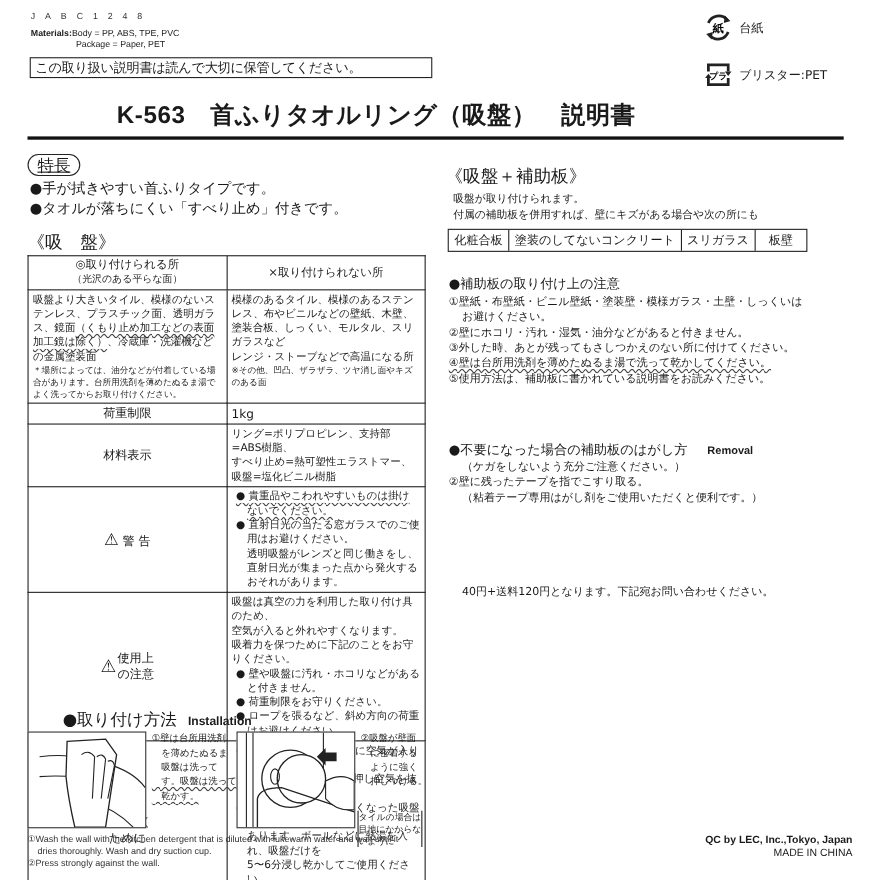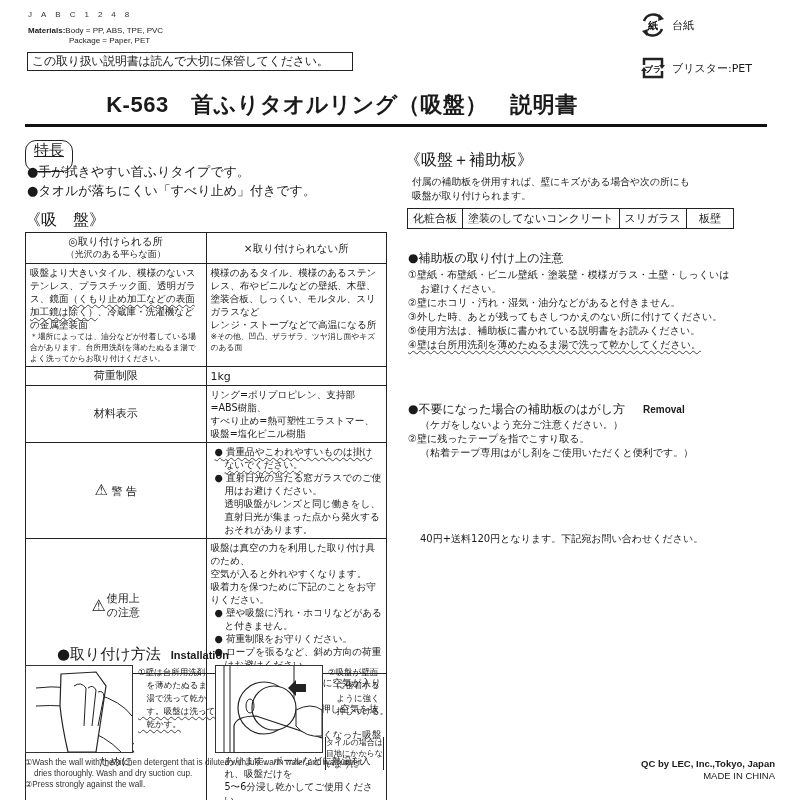--- a/index.html
+++ b/index.html
@@ -5,32 +5,32 @@
     * { box-sizing: border-box; margin: 0; padding: 0; }
     html, body { width: 800px; height: 800px; background: #ffffff; overflow: hidden; }
     body { position: relative; font-family: "DejaVu Sans", "Liberation Sans", sans-serif; color: #1a1a1a; }
     .abs { position: absolute; }
 
     
     .code { left: 28px; top: 10px; font-family: "Liberation Sans", sans-serif; font-size: 8px; letter-spacing: 9px; color: #333; }
     .materials { left: 28px; top: 26px; font-family: "Liberation Sans", sans-serif; font-size: 8px; line-height: 10px; color: #222; }
     .materials b { font-weight: bold; }
     .materials .pkg { padding-left: 41px; }
-    .keep-box { left: 27px; top: 52px; width: 326px; height: 19px; border: 1px solid #222; font-size: 12px; line-height: 17px; padding-left: 4px; white-space: nowrap; letter-spacing: -0.3px; }
+    .keep-box { left: 27px; top: 52px; width: 366px; height: 19px; border: 1px solid #222; font-size: 12px; line-height: 17px; padding-left: 4px; white-space: nowrap; letter-spacing: -0.3px; }
 
     .recycle { left: 640px; font-size: 11px; display: flex; align-items: center; gap: 6px; }
     .recycle .ico { width: 26px; height: 26px; display: flex; align-items: center; justify-content: center; }
     .r1 { top: 12px; }
     .r2 { top: 55px; }
 
     .title { left: 0; width: 684px; top: 90px; text-align: center; font-family: "Liberation Sans", "DejaVu Sans", sans-serif; font-weight: bold; font-size: 22px; letter-spacing: 0.5px; white-space: pre; }
     .title-rule { left: 25px; top: 124px; width: 742px; height: 3px; background: #111; }
 
     
-    .feat-pill { left: 25px; top: 140px; height: 32px; padding: 0 8px; border: 1.5px solid #222; border-radius: 11px; font-size: 15px; line-height: 19px; text-decoration: underline; }
+    .feat-pill { left: 25px; top: 140px; height: 20px; padding: 0 8px; border: 1.5px solid #222; border-radius: 11px; font-size: 15px; line-height: 19px; text-decoration: underline; }
     .feat-list { left: 27px; top: 162px; font-size: 13px; line-height: 19px; white-space: nowrap; }
     .sec-head { font-size: 16px; font-weight: normal; white-space: nowrap; }
     .sh1 { left: 25px; top: 210px; }
 
     table.left { position: absolute; left: 25px; top: 232px; width: 362px; border-collapse: collapse; font-size: 9.6px; line-height: 13px; }
     table.left td, table.left th { border: 1.3px solid #222; vertical-align: middle; }
     table.left th { font-weight: normal; text-align: center; padding: 2px 4px; }
     .th-main { font-size: 10.5px; display: block; }
     .th-sub { font-size: 9px; display: block; }
     .cell-body { padding: 2px 4px; }
@@ -206,21 +206,21 @@
     <path d="M10 22 Q40 18 70 28 Q95 35 106 50" fill="none" stroke="#222" stroke-width="1"></path>
     <path d="M10 40 Q40 38 60 44" fill="none" stroke="#222" stroke-width="1"></path>
     <path d="M55 62 Q80 70 95 86" fill="none" stroke="#222" stroke-width="1"></path>
     <path d="M35 8 L70 6 L80 20 L70 86 L42 86 Q36 60 34 40 Z" fill="#fff" stroke="#222" stroke-width="1.2"></path>
     <path d="M48 20 Q55 15 60 22 L58 60 M62 22 Q67 18 70 24 L66 60 M72 26 Q77 24 78 30 L72 60" fill="none" stroke="#222" stroke-width="1"></path>
   </svg>
 </div>
 <div class="abs step-jp s1">
   <div>①壁は台所用洗剤</div>
   <div>　を薄めたぬるま</div>
-  <div>　湯で洗って乾か</div>
+  <div>　吸盤は洗って</div>
   <div class="wavy">　す。吸盤は洗って</div>
   <div class="wavy">　乾かす。</div>
 </div>
 <div class="abs illus il2">
   <svg width="106" height="86" viewBox="0 0 106 86">
     <line x1="8" y1="0" x2="8" y2="86" stroke="#222" stroke-width="1"></line>
     <line x1="14" y1="0" x2="14" y2="86" stroke="#222" stroke-width="1"></line>
     <line x1="78" y1="0" x2="78" y2="40" stroke="#222" stroke-width="1"></line>
     <circle cx="48" cy="42" r="26" fill="#fff" stroke="#222" stroke-width="1.2"></circle>
     <circle cx="58" cy="42" r="22" fill="#fff" stroke="#222" stroke-width="1.2"></circle>
@@ -242,38 +242,38 @@
   <div>いように</div>
 </div>
 <div class="abs en-steps">
   <div>①Wash the wall with the kitchen detergent that is diluted with lukewarm water and wait until it</div>
   <div style="padding-left:9px;">dries thoroughly. Wash and dry suction cup.</div>
   <div>②Press strongly against the wall.</div>
 </div>
 
 <div class="abs sec-head sh2">《吸盤＋補助板》</div>
 <div class="abs sub-intro">
+  <div>吸盤が取り付けられます。</div>
   <div>付属の補助板を併用すれば、壁にキズがある場合や次の所にも</div>
-  <div>吸盤が取り付けられます。</div>
 </div>
 <div class="abs chips">
   <div class="chip">化粧合板</div>
   <div class="chip">塗装のしてないコンクリート</div>
   <div class="chip">スリガラス</div>
   <div class="chip">板壁</div>
 </div>
 
 <div class="abs r-head rh1">●補助板の取り付け上の注意</div>
 <div class="abs r-list rl1">
   <span class="it">①壁紙・布壁紙・ビニル壁紙・塗装壁・模様ガラス・土壁・しっくいは</span>
   <span class="ct">お避けください。</span>
   <span class="it">②壁にホコリ・汚れ・湿気・油分などがあると付きません。</span>
   <span class="it">③外した時、あとが残ってもさしつかえのない所に付けてください。</span>
+  <span class="it wavy">④壁は台所用洗剤を薄めたぬるま湯で洗って乾かしてください。</span>
   <span class="it">⑤使用方法は、補助板に書かれている説明書をお読みください。</span>
-  <span class="it wavy">④壁は台所用洗剤を薄めたぬるま湯で洗って乾かしてください。</span>
 </div>
 
 <div class="abs r-head rh2">
   <span>●不要になった場合の補助板のはがし方</span><span class="en">Removal</span>
 </div>
 <div class="abs r-list rl2">
   <span class="ct">（ケガをしないよう充分ご注意ください。）</span>
   <span class="it">②壁に残ったテープを指でこすり取る。</span>
   <span class="ct">（粘着テープ専用はがし剤をご使用いただくと便利です。）</span>
 </div>

